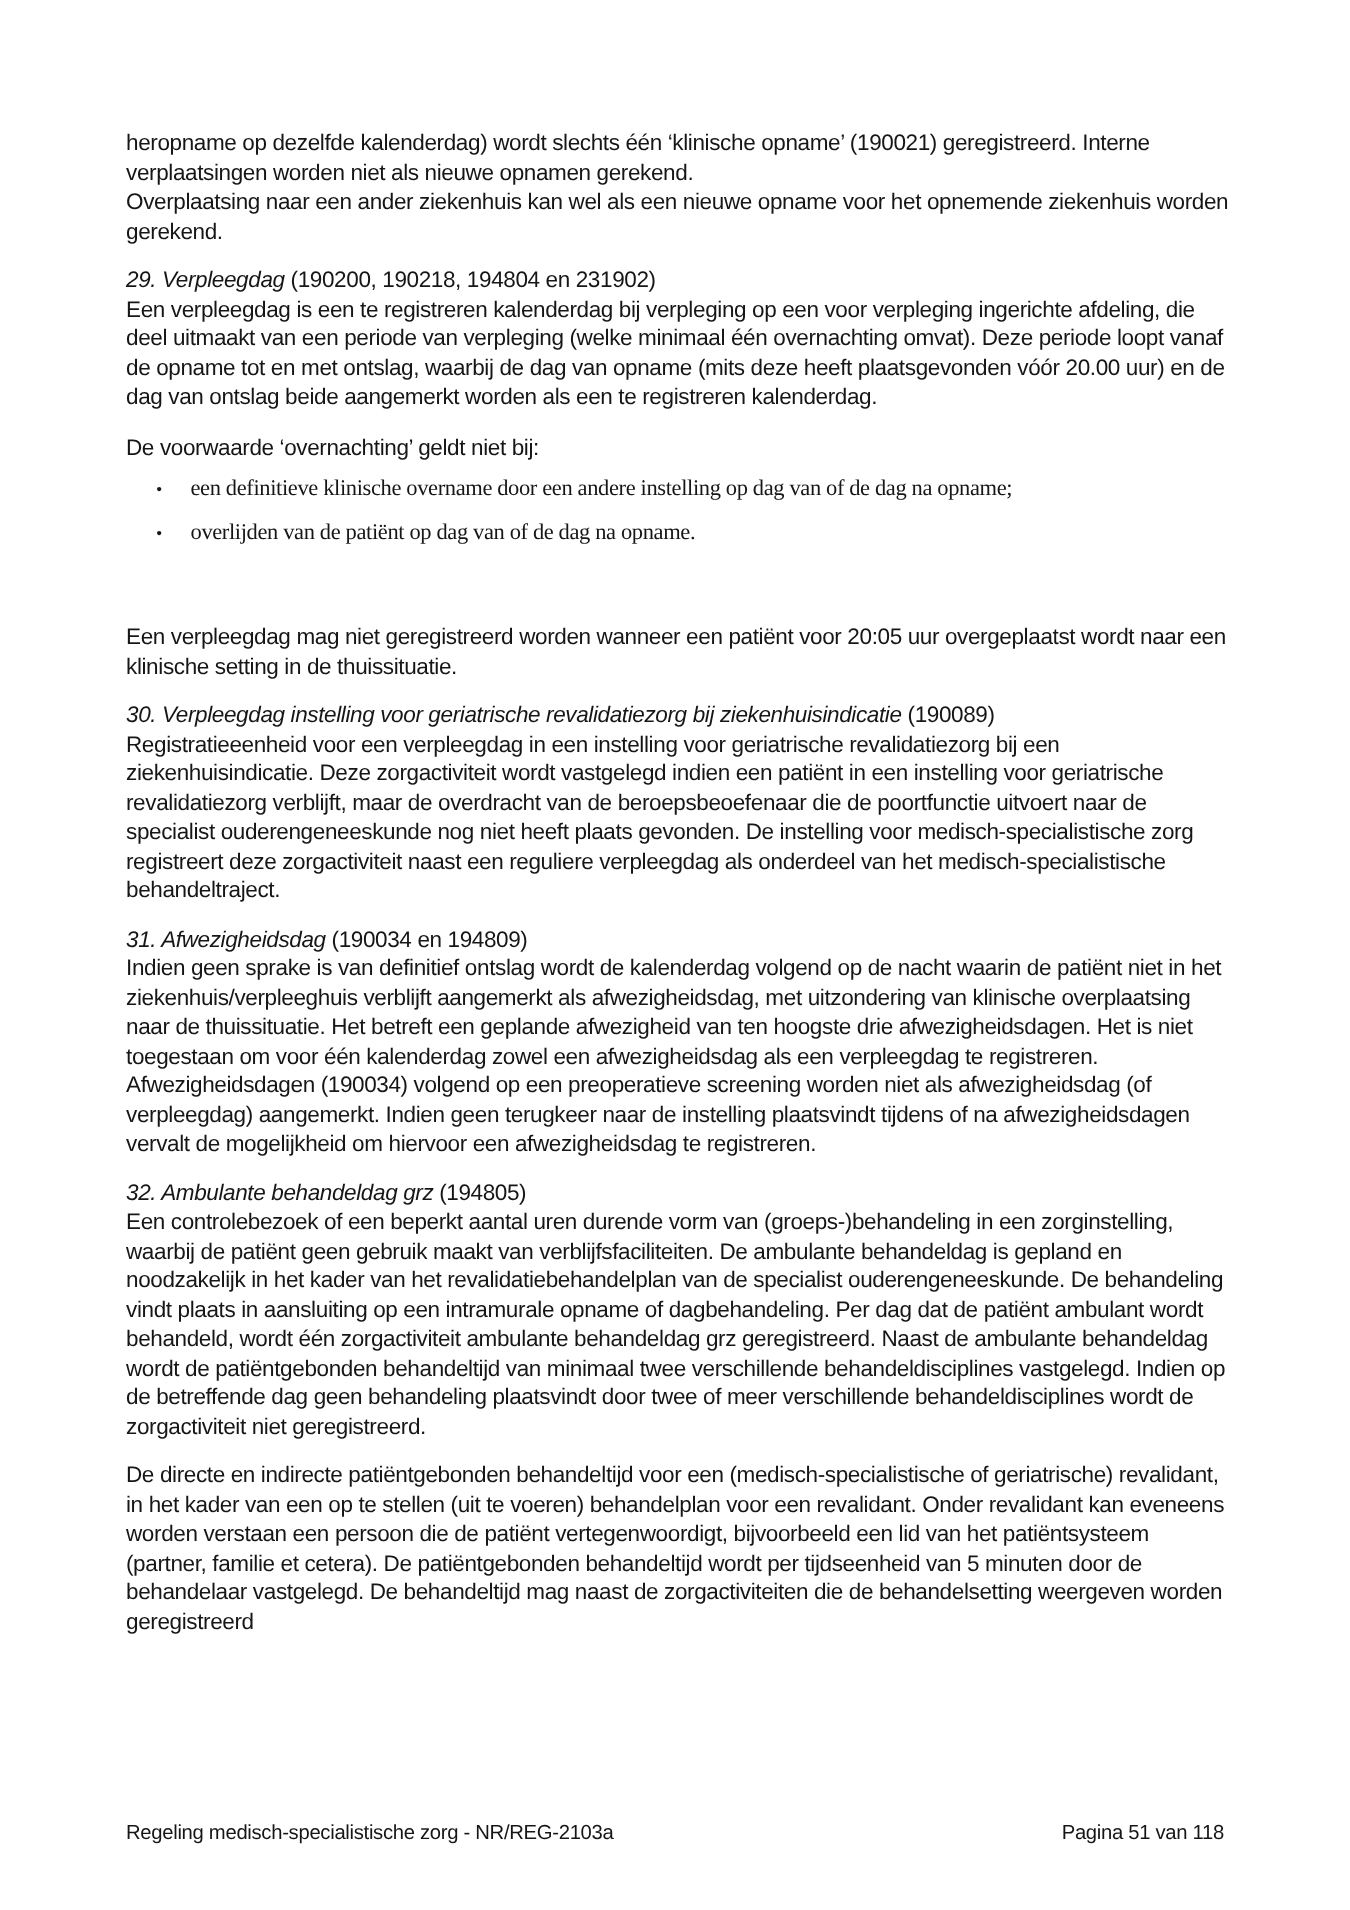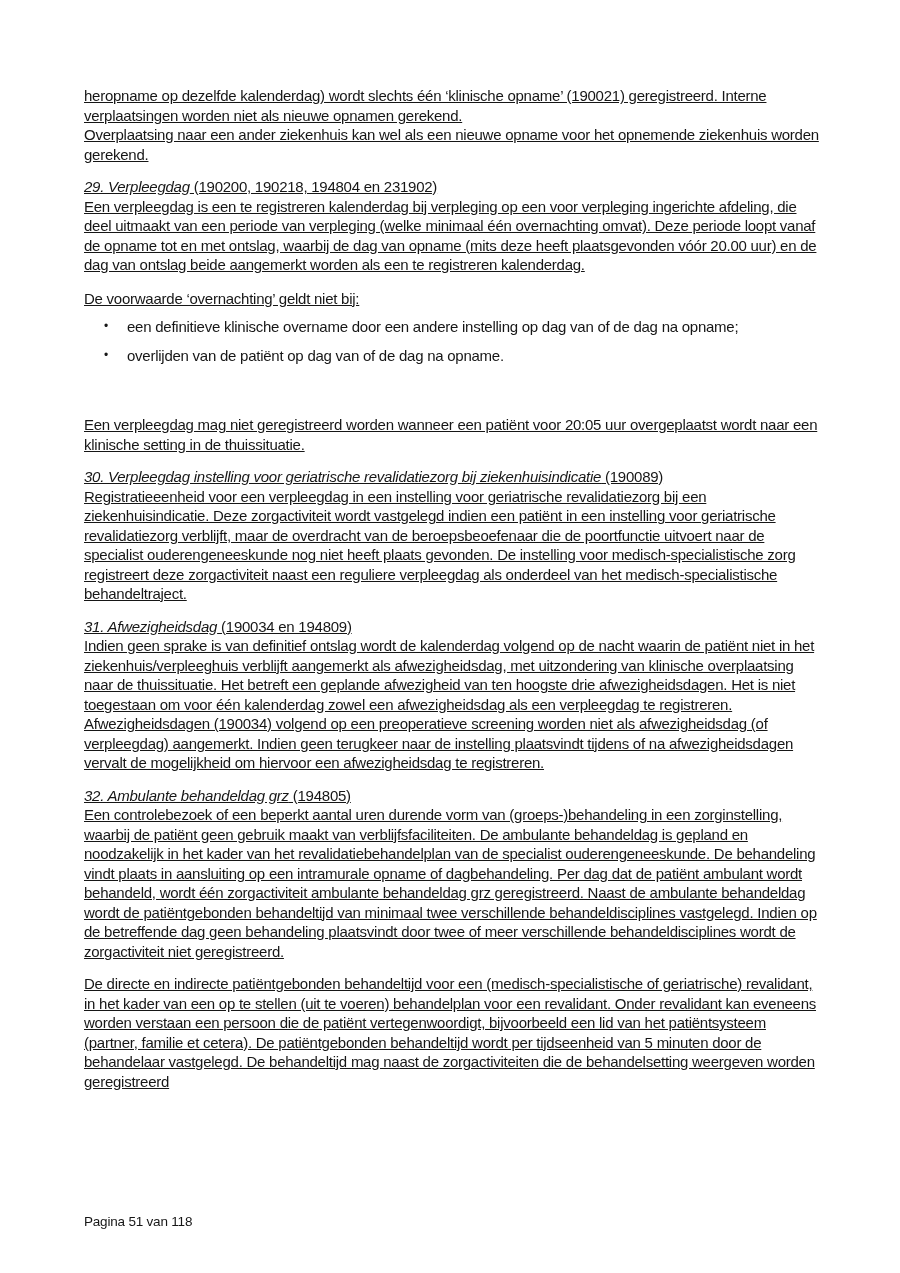--- a/index.html
+++ b/index.html
@@ -20,21 +20,20 @@
     position: absolute;
     left: 84px;
     top: 86px;
     width: 737px;
     font-size: 15px;
     line-height: 19.5px;
     letter-spacing: -0.25px;
   }
   .content p {
     margin: 0;
-    text-decoration: underline;
   }
   .section {
     margin-top: 13px;
   }
   .section-heading {
     margin: 0;
   }
   .section-title {
     font-style: italic;
     margin-top: 40px;
@@ -42,20 +41,21 @@
   .section-codes {
     font-style: normal;
   }
   .note {
     margin-top: 14px !important;
   }
   ul.bullets {
     list-style: none;
     margin: 0;
     padding: 0;
+    font-family: Liberation Serif, serif;
   }
   ul.bullets li {
     position: relative;
     padding-left: 43px;
     margin-top: 9px;
   }
   ul.bullets li::before {
     content: "\2022";
     position: absolute;
     left: 20px;
@@ -113,15 +113,16 @@
       <p>Een controlebezoek of een beperkt aantal uren durende vorm van (groeps-)behandeling in een zorginstelling, waarbij de patiënt geen gebruik maakt van verblijfsfaciliteiten. De ambulante behandeldag is gepland en noodzakelijk in het kader van het revalidatiebehandelplan van de specialist ouderengeneeskunde. De behandeling vindt plaats in aansluiting op een intramurale opname of dagbehandeling.  Per dag dat de patiënt ambulant wordt behandeld, wordt één zorgactiviteit ambulante behandeldag grz geregistreerd. Naast de ambulante behandeldag wordt de patiëntgebonden behandeltijd van minimaal twee verschillende behandeldisciplines vastgelegd. Indien op de betreffende dag geen behandeling plaatsvindt door twee of meer verschillende behandeldisciplines wordt de zorgactiviteit niet geregistreerd.</p>
     </div>
 
     <div class="section">
       <p>De directe en indirecte patiëntgebonden behandeltijd voor een (medisch-specialistische of geriatrische) revalidant, in het kader van een op te stellen (uit te voeren) behandelplan voor een revalidant. Onder revalidant kan eveneens worden verstaan een persoon die de patiënt vertegenwoordigt, bijvoorbeeld een lid van het patiëntsysteem (partner, familie et cetera). De patiëntgebonden behandeltijd wordt per tijdseenheid van 5 minuten door de behandelaar vastgelegd. De behandeltijd mag naast de zorgactiviteiten die de behandelsetting weergeven worden geregistreerd</p>
     </div>
 
   </div>
 
   <div class="footer">
+    <span>Regeling medisch-specialistische zorg - NR/REG-2103a</span>
     <span>Pagina 51 van 118</span>
   </div>
 </div>
 
 </body></html>

